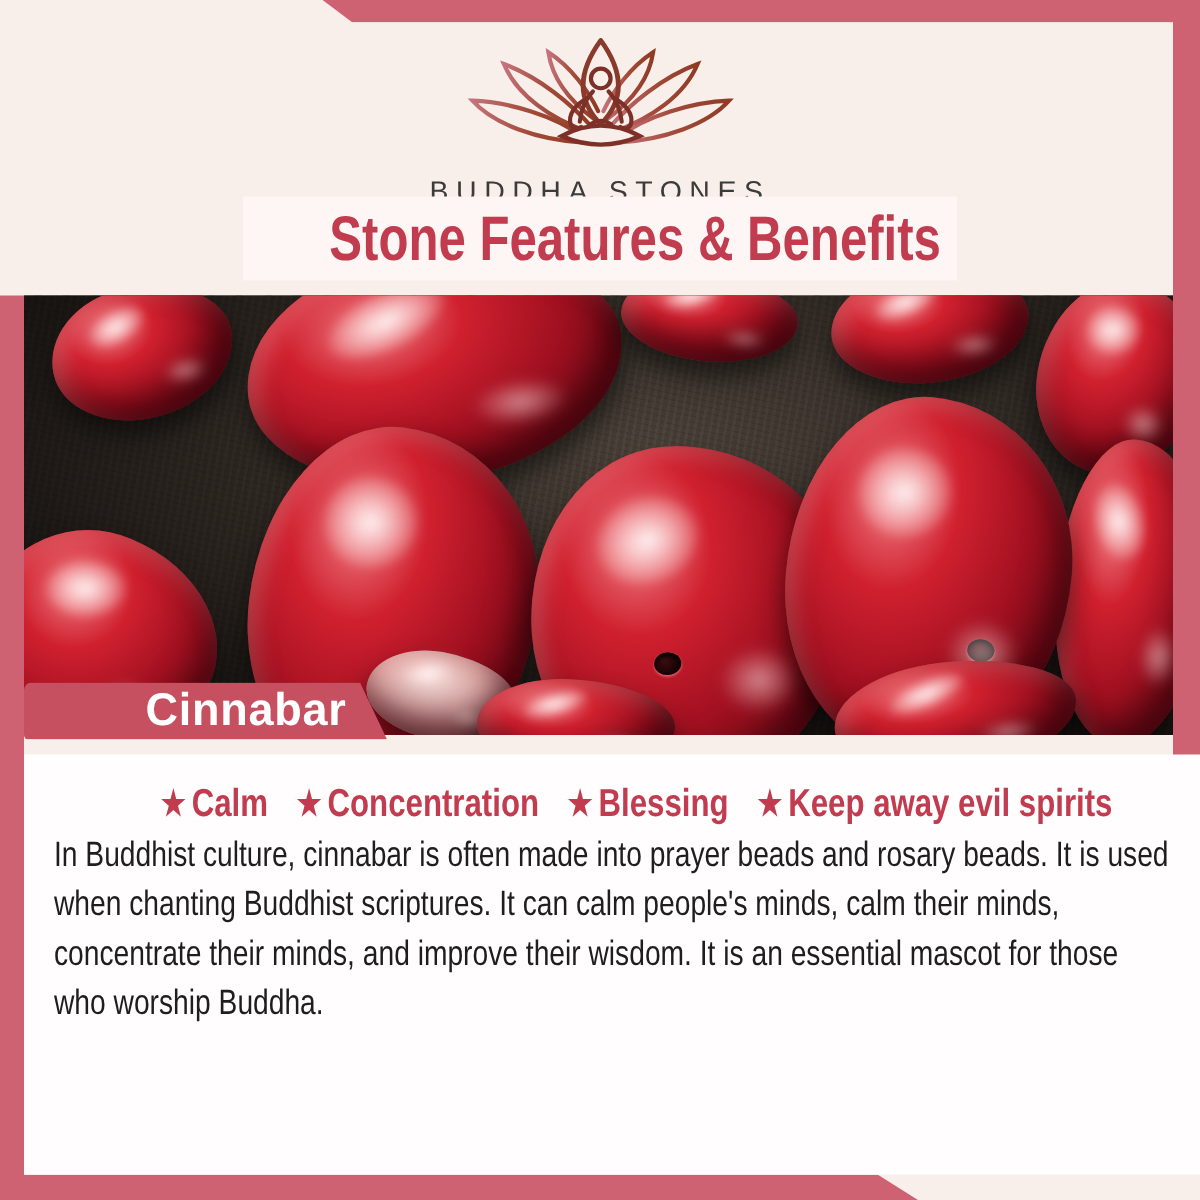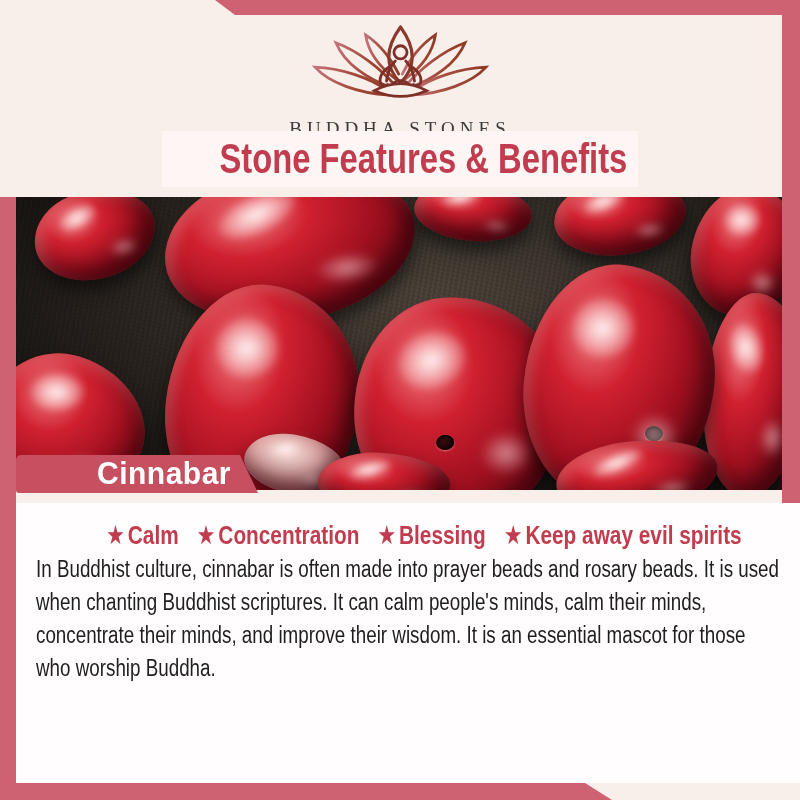--- a/index.html
+++ b/index.html
@@ -18,21 +18,21 @@
     clip-path:polygon(0 0,100% 0,100% 100%,0 calc(100% - 10px));}
   .strip-left{left:0;top:197px;width:16px;height:603px;}
   .strip-bottom{left:0;top:783px;width:612px;height:17px;
     clip-path:polygon(0 0,calc(100% - 27px) 0,100% 100%,0 100%);}
 
   
   .brand{left:0;top:20px;width:800px;text-align:center;}
   .logo{display:block;margin:0 auto;width:205px;height:96px;}
   .brand-name{
     margin-top:2px;
-    font-family:Liberation Serif, serif;
+    font-family:Liberation Sans, sans-serif;
     font-size:19px;letter-spacing:5px;color:#3b3b3b;font-weight:400;
   }
 
   
   .title-box{
     left:162px;top:131px;width:476px;height:56px;
     background:#fdf6f4;text-align:center;
   }
   .title-box h1{
     margin:0;line-height:56px;font-size:42px;font-weight:bold;

